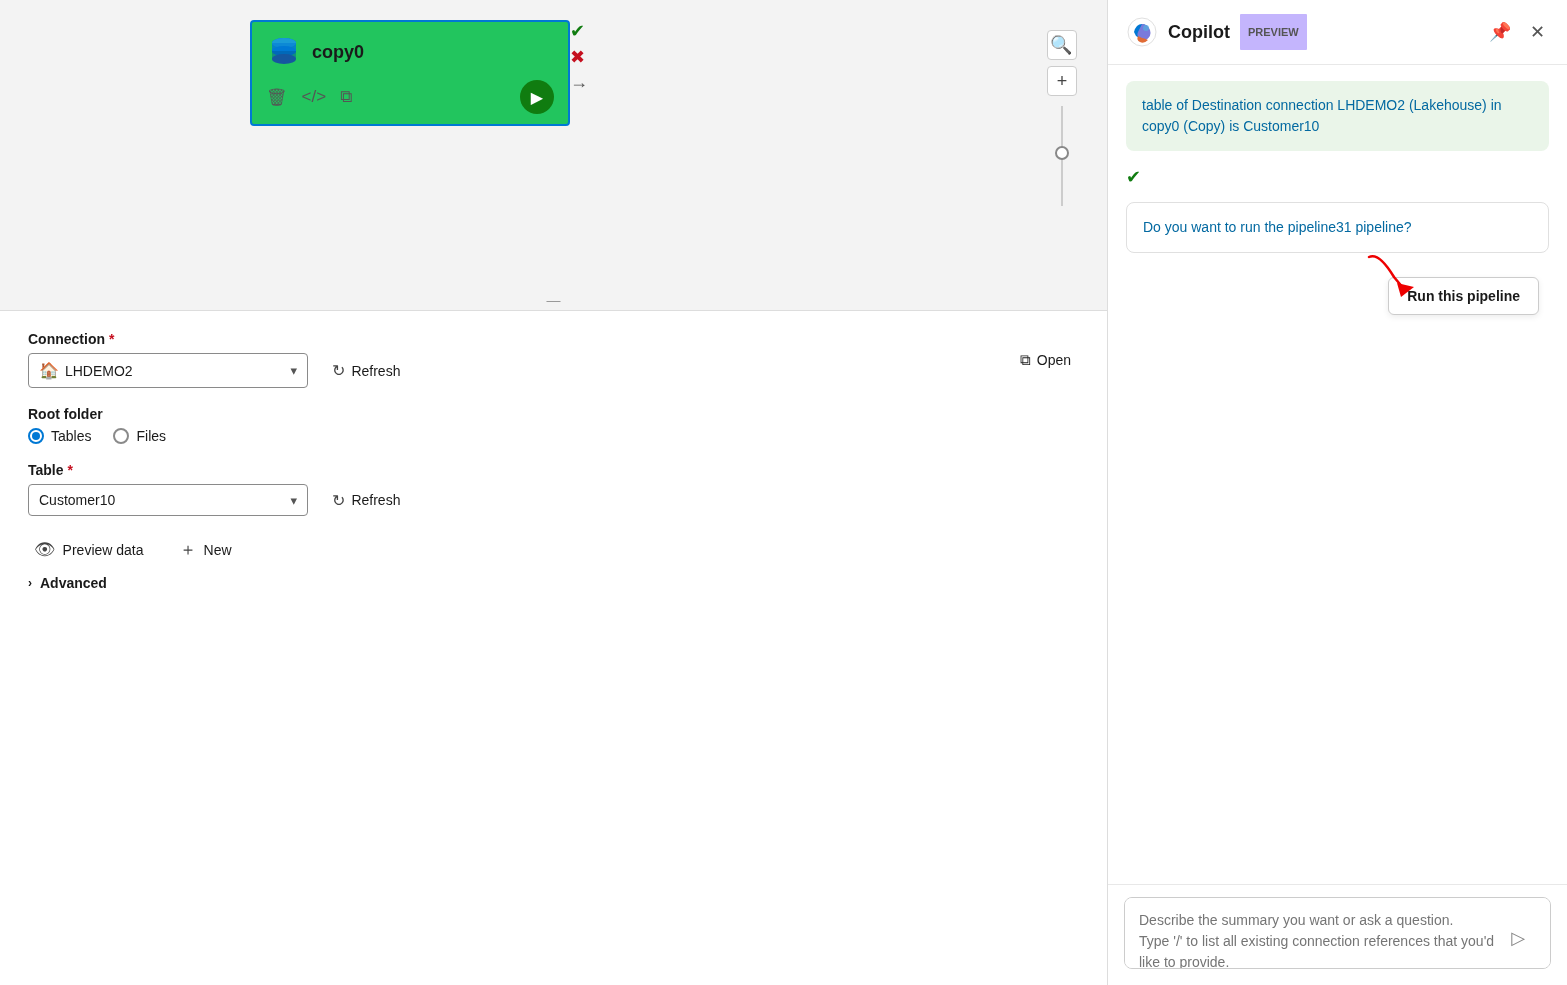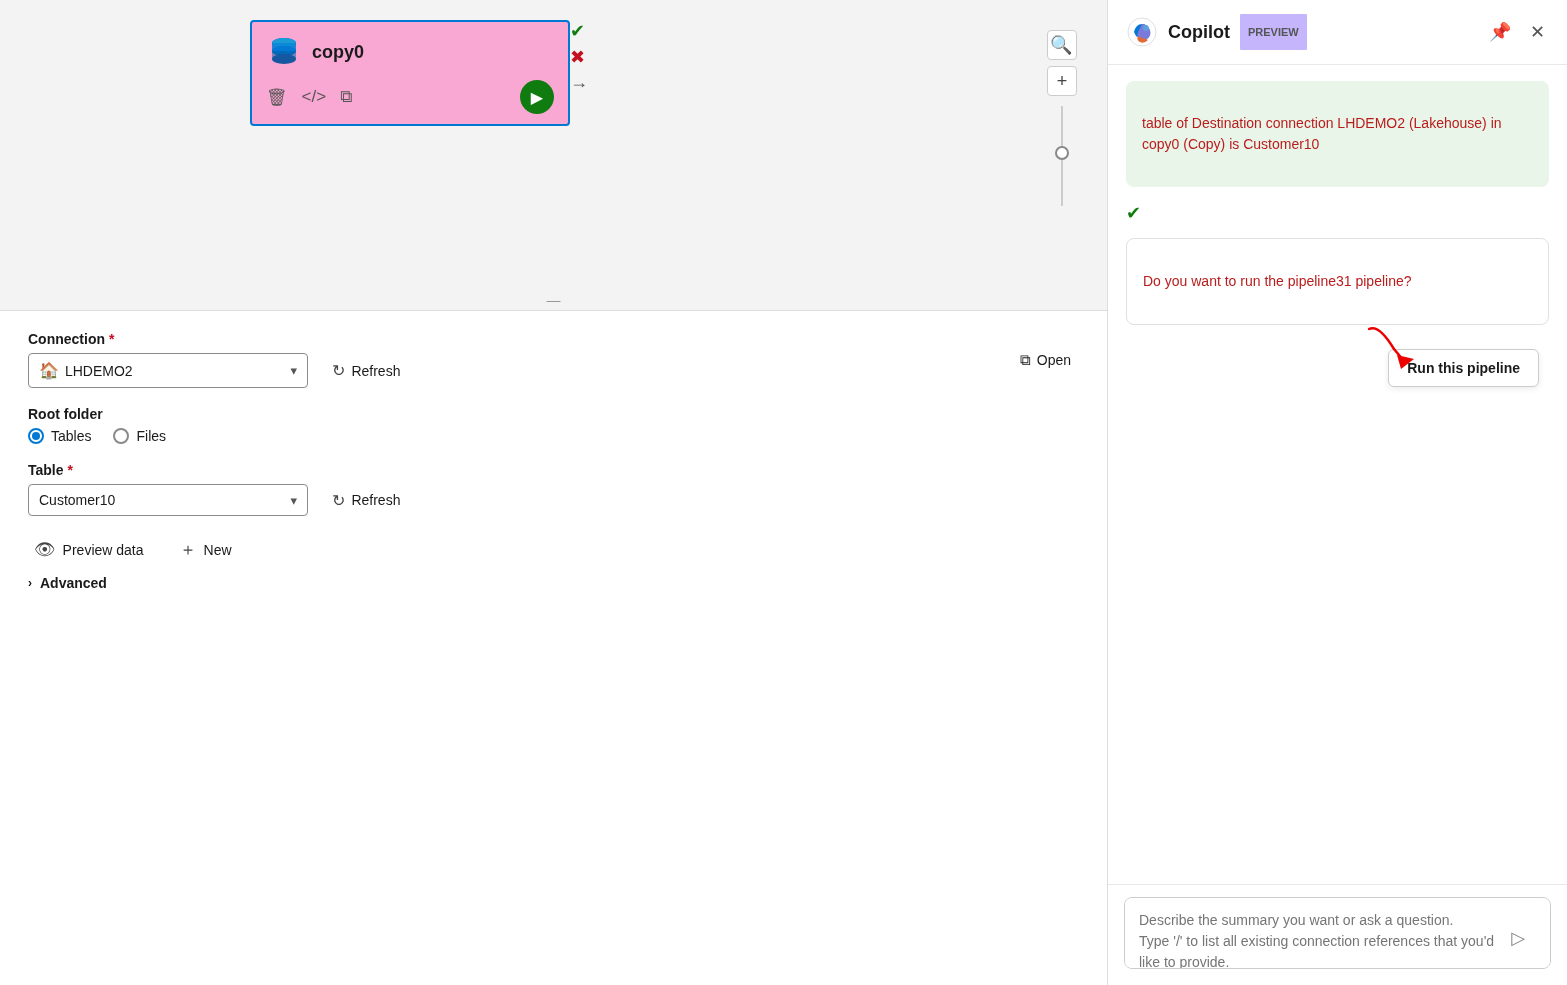--- a/index.html
+++ b/index.html
@@ -29,21 +29,21 @@
       background: #f3f3f3;
       overflow: hidden;
     }
 
     
     .pipeline-node {
       position: absolute;
       top: 20px;
       left: 250px;
       width: 320px;
-      background: #f9a8d4;
+      background: #22c55e;
       border: 2px solid #0078d4;
       border-radius: 4px;
       padding: 12px 14px 10px 14px;
     }
     .node-header {
       display: flex;
       align-items: center;
       gap: 10px;
       margin-bottom: 10px;
     }
@@ -413,23 +413,23 @@
     }
     .copilot-messages::-webkit-scrollbar-thumb {
       background: #c0c0c0;
       border-radius: 4px;
     }
 
     
     .msg-bubble {
       background: #eaf5e9;
       border-radius: 8px;
-      padding: 32px 16px;
-      font-size: 14px;
-      color: #b91c1c;
+      padding: 14px 16px;
+      font-size: 14px;
+      color: #0369a1;
       line-height: 1.5;
     }
     .msg-bubble.question {
       background: #fff;
       border: 1px solid #e0e0e0;
     }
 
     
     .update-notice {
       display: flex;

